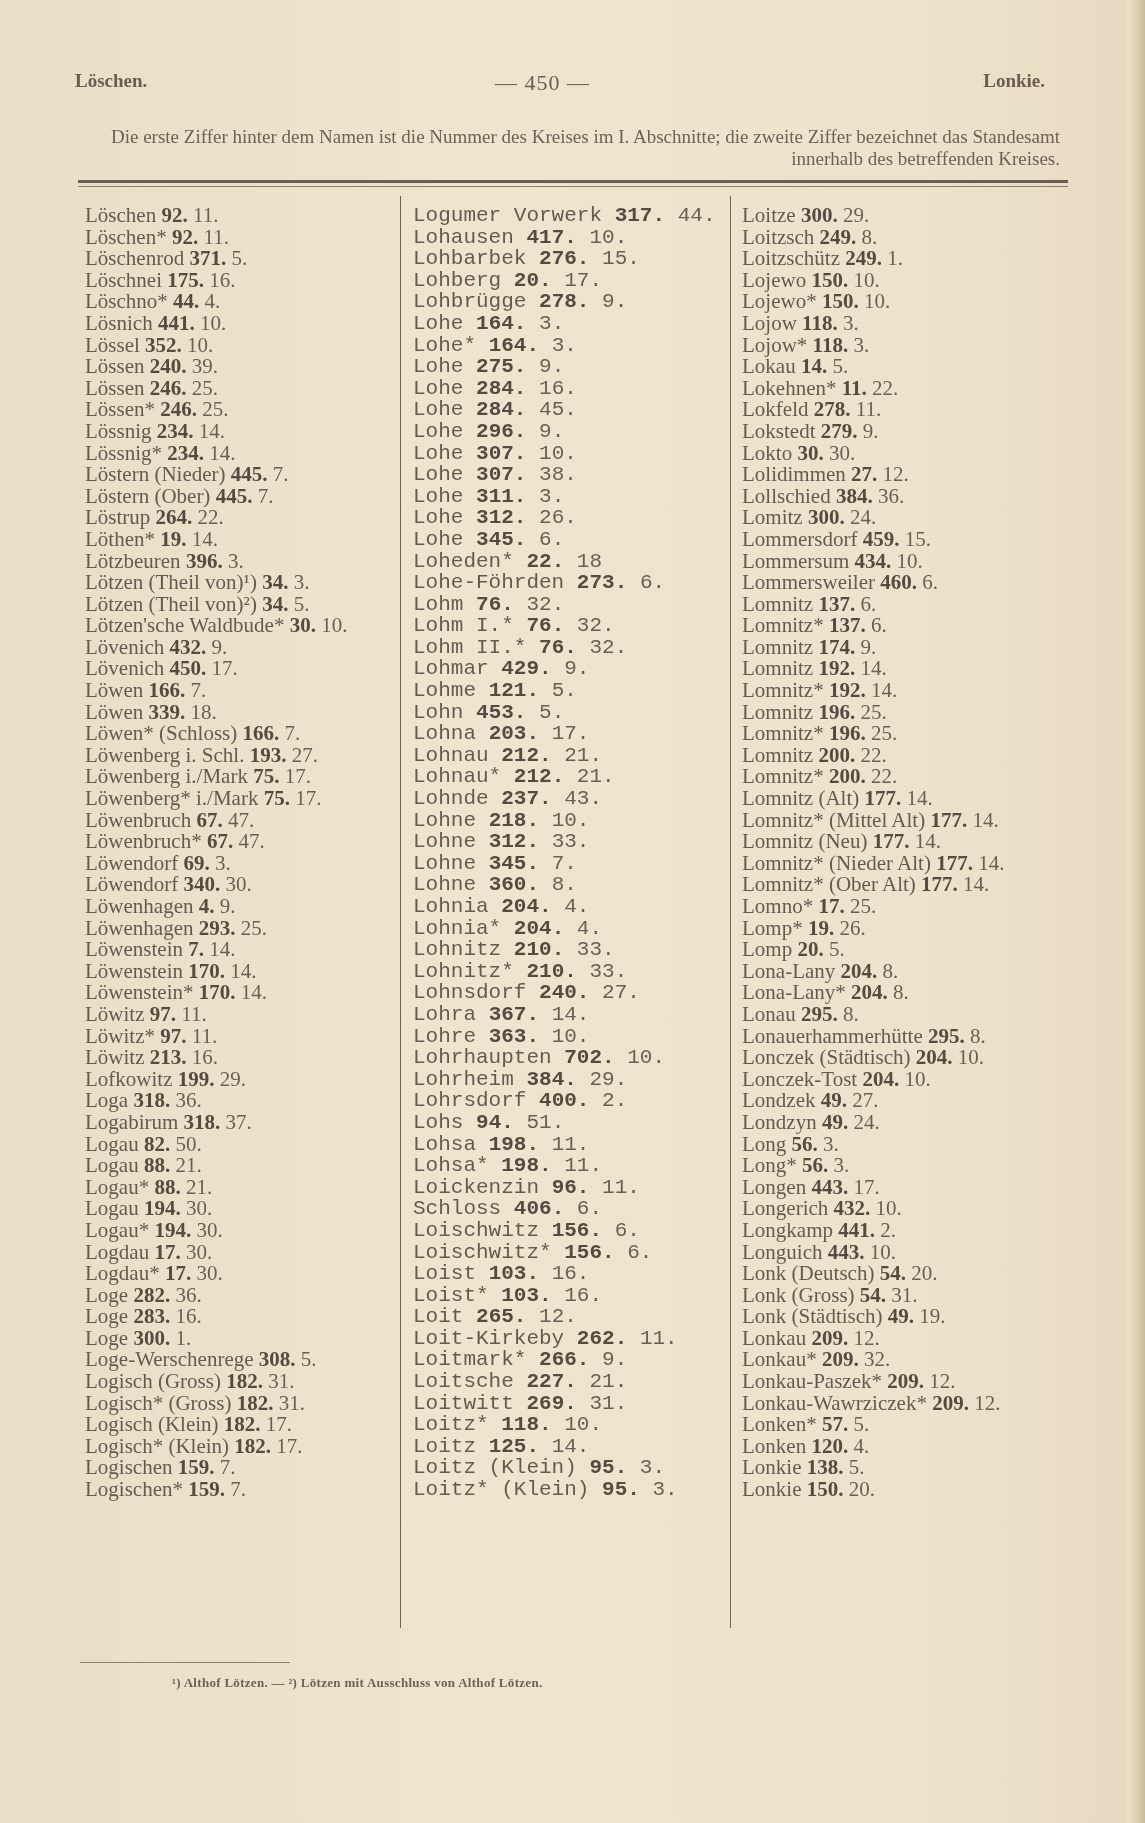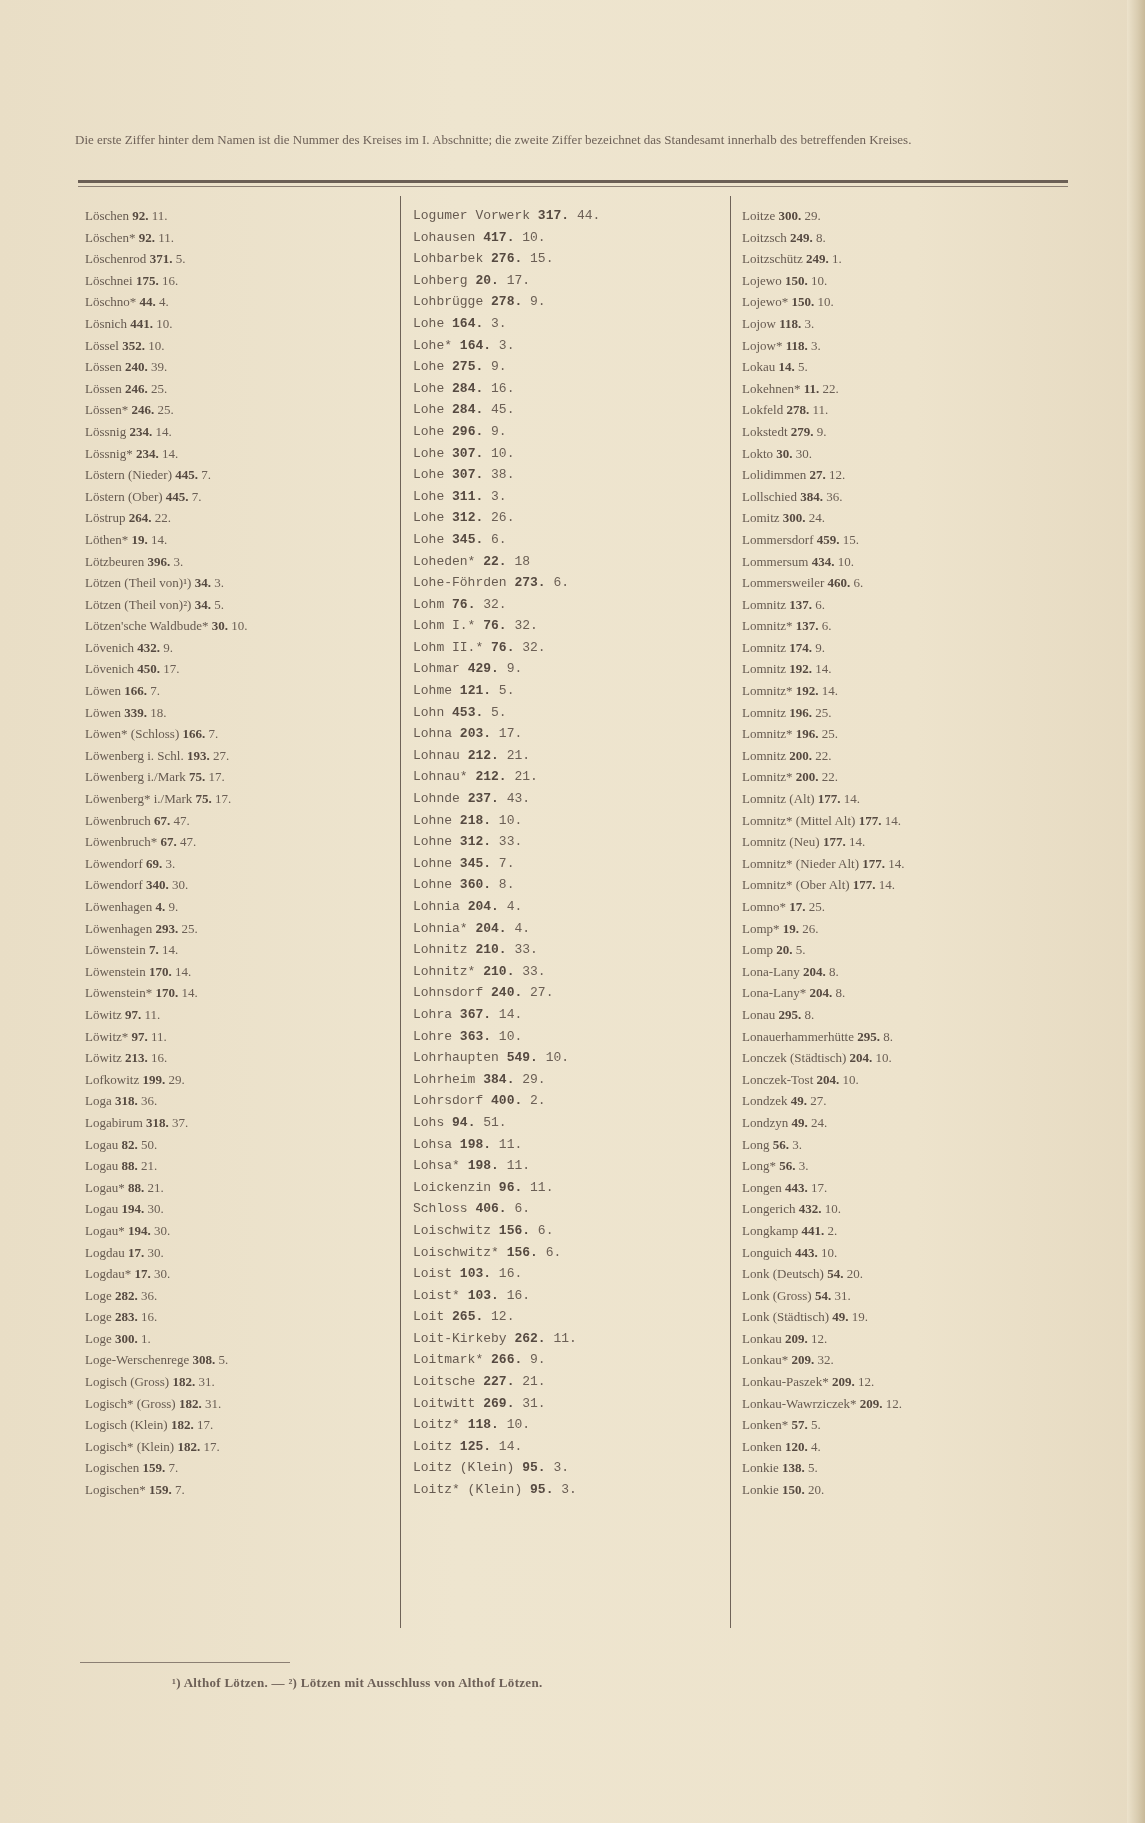--- a/index.html
+++ b/index.html
@@ -20,30 +20,30 @@
     background: linear-gradient(90deg, #ece2cb 0%, #d9ccb0 60%, #c8b999 100%);
   }
   .header {
     position: absolute; top: 70px; left: 75px; width: 970px; height: 30px;
   }
   .header .left { position: absolute; left: 0; top: 0; font-size: 19px; font-weight: bold; color: #6a5d52; }
   .header .center { position: absolute; left: 420px; top: 0; font-size: 22px; color: #6a5d52; letter-spacing: 1px; }
   .header .right { position: absolute; right: 0; top: 0; font-size: 19px; font-weight: bold; color: #6a5d52; }
   .intro {
     position: absolute; top: 126px; left: 75px; width: 985px;
-    text-align: left; font-size: 13px; line-height: 28px; color: #6e6158;
+    text-align: right; font-size: 19px; line-height: 22px; color: #6e6158;
   }
   .rule-thick {
     position: absolute; top: 180px; left: 78px; width: 990px; height: 3px; background: #6b5f55;
   }
   .rule-thin {
     position: absolute; top: 186px; left: 78px; width: 990px; height: 1px; background: #8b7f73;
   }
   .col {
-    position: absolute; top: 205px; font-size: 13px; line-height: 21.6px; white-space: nowrap;
+    position: absolute; top: 205px; font-size: 21px; line-height: 21.6px; white-space: nowrap;
   }
   .col1 { left: 85px; }
   .col2 { left: 413px; font-family: Liberation Mono, monospace; }
   .col3 { left: 742px; }
   .divider { position: absolute; top: 196px; width: 1px; background: #6f6358; height: 1432px; }
   .div1 { left: 400px; }
   .div2 { left: 730px; }
   .entry { display: block; height: 21.6px; }
   .entry .name { color: #665a50; }
   .entry .kreis { font-weight: bold; color: #564a41; }
@@ -53,20 +53,25 @@
     position: absolute; top: 1675px; left: 172px; font-size: 13px; font-weight: bold;
     color: #6e6158; letter-spacing: 0.3px;
   }
 </style>
 </head>
 <body>
 
 <div class="page">
   <div class="right-edge"></div>
 
+  <div class="header">
+    <span class="left">Löschen.</span>
+    <span class="center">— 450 —</span>
+    <span class="right">Lonkie.</span>
+  </div>
 
   <div class="intro">Die erste Ziffer hinter dem Namen ist die Nummer des Kreises im I. Abschnitte; die zweite Ziffer bezeichnet das Standesamt innerhalb des betreffenden Kreises.</div>
 
   <div class="rule-thick"></div>
   <div class="rule-thin"></div>
 
   <div class="divider div1"></div>
   <div class="divider div2"></div>
 
   <div class="col col1">
@@ -164,21 +169,21 @@
       <span class="entry"><span class="name">Lohne</span> <span class="kreis">312.</span> <span class="amt">33.</span></span>
       <span class="entry"><span class="name">Lohne</span> <span class="kreis">345.</span> <span class="amt">7.</span></span>
       <span class="entry"><span class="name">Lohne</span> <span class="kreis">360.</span> <span class="amt">8.</span></span>
       <span class="entry"><span class="name">Lohnia</span> <span class="kreis">204.</span> <span class="amt">4.</span></span>
       <span class="entry"><span class="name">Lohnia*</span> <span class="kreis">204.</span> <span class="amt">4.</span></span>
       <span class="entry"><span class="name">Lohnitz</span> <span class="kreis">210.</span> <span class="amt">33.</span></span>
       <span class="entry"><span class="name">Lohnitz*</span> <span class="kreis">210.</span> <span class="amt">33.</span></span>
       <span class="entry"><span class="name">Lohnsdorf</span> <span class="kreis">240.</span> <span class="amt">27.</span></span>
       <span class="entry"><span class="name">Lohra</span> <span class="kreis">367.</span> <span class="amt">14.</span></span>
       <span class="entry"><span class="name">Lohre</span> <span class="kreis">363.</span> <span class="amt">10.</span></span>
-      <span class="entry"><span class="name">Lohrhaupten</span> <span class="kreis">549.</span> <span class="amt">10.</span></span>
+      <span class="entry"><span class="name">Lohrhaupten</span> <span class="kreis">702.</span> <span class="amt">10.</span></span>
       <span class="entry"><span class="name">Lohrheim</span> <span class="kreis">384.</span> <span class="amt">29.</span></span>
       <span class="entry"><span class="name">Lohrsdorf</span> <span class="kreis">400.</span> <span class="amt">2.</span></span>
       <span class="entry"><span class="name">Lohs</span> <span class="kreis">94.</span> <span class="amt">51.</span></span>
       <span class="entry"><span class="name">Lohsa</span> <span class="kreis">198.</span> <span class="amt">11.</span></span>
       <span class="entry"><span class="name">Lohsa*</span> <span class="kreis">198.</span> <span class="amt">11.</span></span>
       <span class="entry"><span class="name">Loickenzin</span> <span class="kreis">96.</span> <span class="amt">11.</span></span>
       <span class="entry"><span class="name">Schloss</span> <span class="kreis">406.</span> <span class="amt">6.</span></span>
       <span class="entry"><span class="name">Loischwitz</span> <span class="kreis">156.</span> <span class="amt">6.</span></span>
       <span class="entry"><span class="name">Loischwitz*</span> <span class="kreis">156.</span> <span class="amt">6.</span></span>
       <span class="entry"><span class="name">Loist</span> <span class="kreis">103.</span> <span class="amt">16.</span></span>

